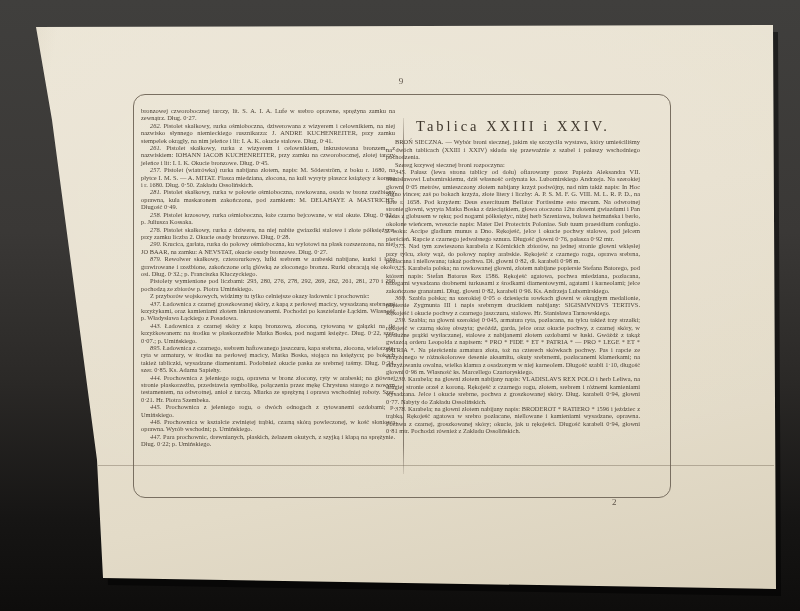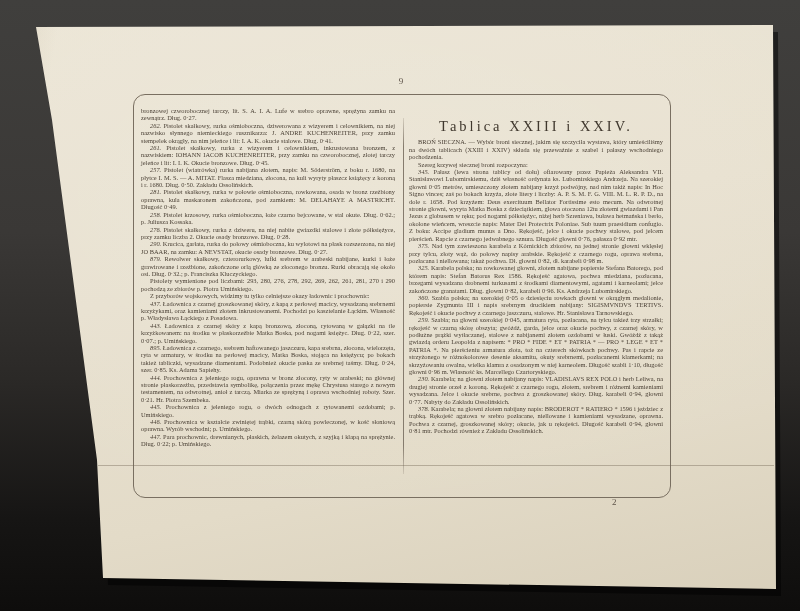--- a/index.html
+++ b/index.html
@@ -30,21 +30,21 @@
     font-size:9px;color:#5d5349;
   }
   .pagenum-bottom{
     position:absolute;left:612px;top:497px;font-size:9px;color:#5d5349;
   }
   .col{
     position:absolute;width:254px;font-size:6.4px;line-height:7.4px;
     color:#4b4136;text-align:justify;
   }
   .col-left{left:141px;top:107px;}
-  .col-right{left:409px;top:120px;}
+  .col-right{left:386px;top:120px;}
   .heading{
     margin:3px 0 8px;text-align:center;font-weight:400;
     font-size:14.5px;letter-spacing:3px;color:#3f372d;white-space:nowrap;
   }
   .para{margin:0;text-indent:9px;}
   .para.noindent{text-indent:0;}
   .pnum{font-style:italic;}
   .divider{
     position:absolute;left:403px;top:118px;width:1px;height:356px;
     background:linear-gradient(180deg,rgba(120,110,97,.2),#857b6d 8%,#857b6d 92%,rgba(120,110,97,.2));

